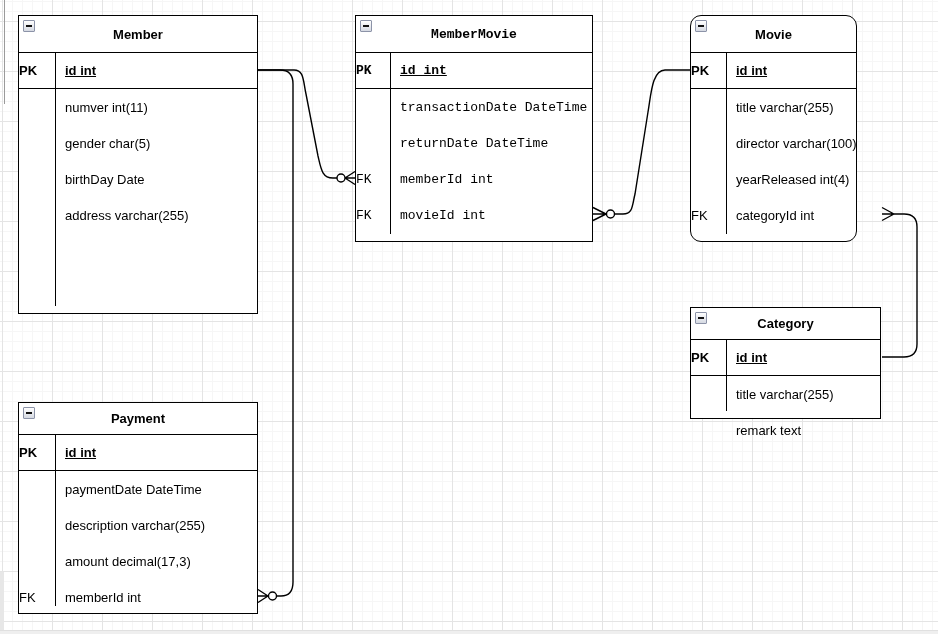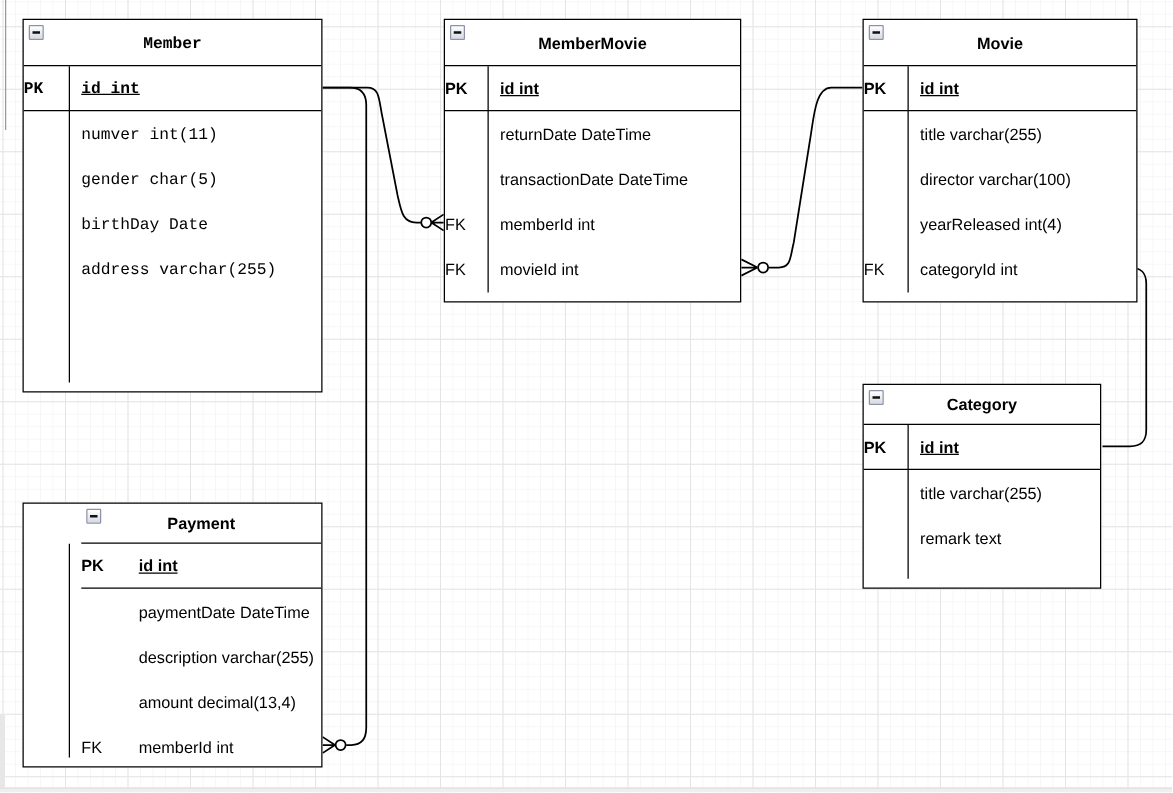--- a/index.html
+++ b/index.html
@@ -86,21 +86,21 @@
       <path d="M615,214 H623 C633,214 632,206 635,194 L648,112 C651,95 652,70 665,70 H690"></path>
       <path d="M606,214 H593 M606,214 L593,207.5 M606,214 L593,220.5"></path>
       <circle cx="610.5" cy="214" r="4"></circle>
     </g>
     <g>
       <path d="M894,214 H904 C913,214 917,218 917,227 V344 C917,353 913,357 904,357 H882"></path>
       <path d="M894,214 H882 M894,214 L882,207.5 M894,214 L882,220.5"></path>
     </g>
   </svg>
 
-  <div class="entity" style="left:18px;top:15px;width:240px;height:299px;font-family:Liberation Mono, monospace;--pkw:36px;--titleh:37px;">
+  <div class="entity" style="left:18px;top:15px;width:240px;height:299px;--pkw:36px;--titleh:37px;">
     <div class="t-title">
       <span class="collapse">
           <span class="minus"></span>
         </span>
       <span>Member</span>
     </div>
     <div class="row key-row">
       <span class="pkcell">PK</span>
       <span class="namecell">id int</span>
     </div>
@@ -116,51 +116,51 @@
       <span class="pkcell"></span>
       <span class="namecell">birthDay Date</span>
     </div>
     <div class="row">
       <span class="pkcell"></span>
       <span class="namecell">address varchar(255)</span>
     </div>
     <div class="vdiv"></div>
   </div>
 
-  <div class="entity" style="left:355px;top:15px;width:238px;height:227px;--pkw:34px;--titleh:37px;">
+  <div class="entity" style="left:355px;top:15px;width:238px;height:227px;font-family:Liberation Mono, monospace;--pkw:34px;--titleh:37px;">
     <div class="t-title">
       <span class="collapse">
           <span class="minus"></span>
         </span>
       <span>MemberMovie</span>
     </div>
     <div class="row key-row">
       <span class="pkcell">PK</span>
       <span class="namecell">id int</span>
     </div>
     <div class="row">
       <span class="pkcell"></span>
+      <span class="namecell">transactionDate DateTime</span>
+    </div>
+    <div class="row">
+      <span class="pkcell"></span>
       <span class="namecell">returnDate DateTime</span>
     </div>
     <div class="row">
-      <span class="pkcell"></span>
-      <span class="namecell">transactionDate DateTime</span>
-    </div>
-    <div class="row">
       <span class="pkcell">FK</span>
       <span class="namecell">memberId int</span>
     </div>
     <div class="row">
       <span class="pkcell">FK</span>
       <span class="namecell">movieId int</span>
     </div>
     <div class="vdiv"></div>
   </div>
 
-  <div class="entity" style="left:690px;top:15px;width:220px;height:227px;--pkw:35px;--titleh:37px;">
+  <div class="entity" style="left:690px;top:15px;width:167px;height:227px;border-radius:11px;--pkw:35px;--titleh:37px;">
     <div class="t-title">
       <span class="collapse">
           <span class="minus"></span>
         </span>
       <span>Movie</span>
     </div>
     <div class="row key-row">
       <span class="pkcell">PK</span>
       <span class="namecell">id int</span>
     </div>
@@ -176,21 +176,21 @@
       <span class="pkcell"></span>
       <span class="namecell">yearReleased int(4)</span>
     </div>
     <div class="row">
       <span class="pkcell">FK</span>
       <span class="namecell">categoryId int</span>
     </div>
     <div class="vdiv"></div>
   </div>
 
-  <div class="entity" style="left:690px;top:307px;width:191px;height:164px;--pkw:35px;--titleh:32px;">
+  <div class="entity" style="left:690px;top:307px;width:191px;height:112px;--pkw:35px;--titleh:32px;">
     <div class="t-title">
       <span class="collapse">
           <span class="minus"></span>
         </span>
       <span>Category</span>
     </div>
     <div class="row key-row">
       <span class="pkcell">PK</span>
       <span class="namecell">id int</span>
     </div>
@@ -198,42 +198,42 @@
       <span class="pkcell"></span>
       <span class="namecell">title varchar(255)</span>
     </div>
     <div class="row">
       <span class="pkcell"></span>
       <span class="namecell">remark text</span>
     </div>
     <div class="vdiv"></div>
   </div>
 
-  <div class="entity" style="left:18px;top:402px;width:240px;height:212px;padding-left:46px;--pkw:36px;--titleh:32px;">
+  <div class="entity" style="left:18px;top:402px;width:240px;height:212px;--pkw:36px;--titleh:32px;">
     <div class="t-title">
       <span class="collapse">
           <span class="minus"></span>
         </span>
       <span>Payment</span>
     </div>
     <div class="row key-row">
       <span class="pkcell">PK</span>
       <span class="namecell">id int</span>
     </div>
     <div class="row">
       <span class="pkcell"></span>
       <span class="namecell">paymentDate DateTime</span>
     </div>
     <div class="row">
       <span class="pkcell"></span>
       <span class="namecell">description varchar(255)</span>
     </div>
     <div class="row">
       <span class="pkcell"></span>
-      <span class="namecell">amount decimal(13,4)</span>
+      <span class="namecell">amount decimal(17,3)</span>
     </div>
     <div class="row">
       <span class="pkcell">FK</span>
       <span class="namecell">memberId int</span>
     </div>
     <div class="vdiv"></div>
   </div>
 
 </div>
 

